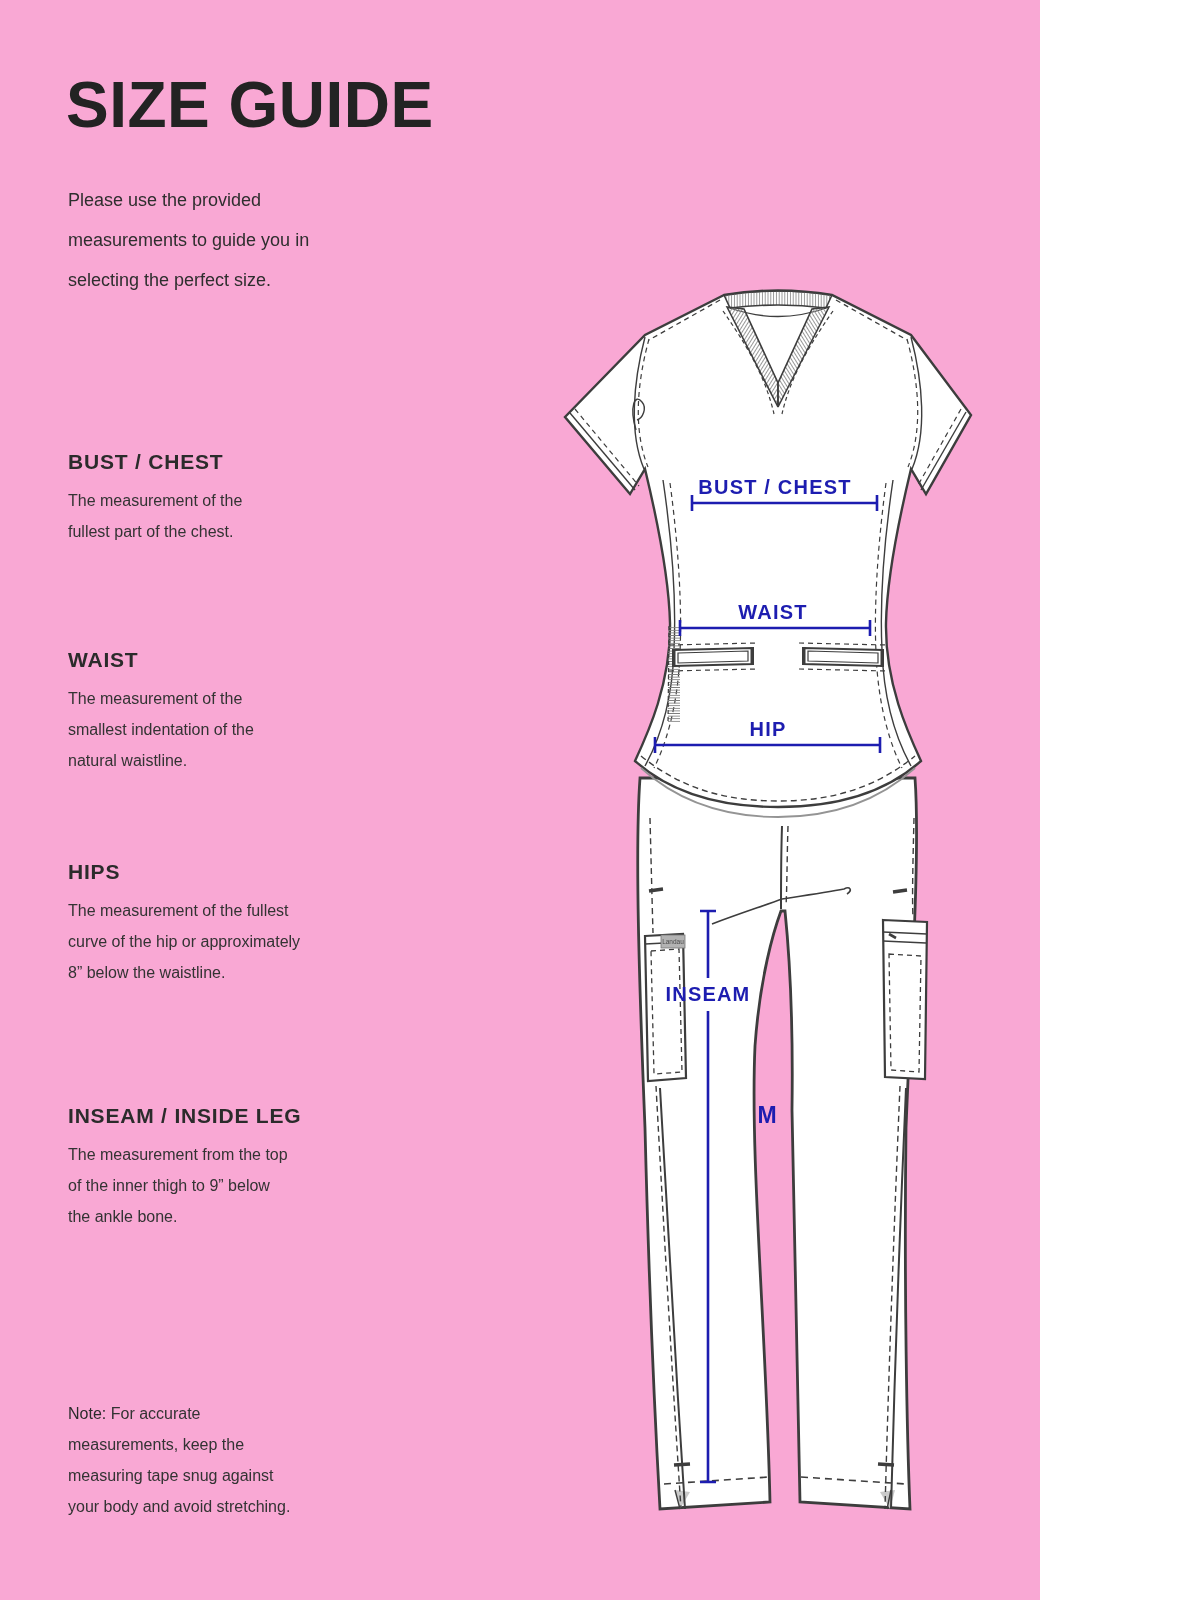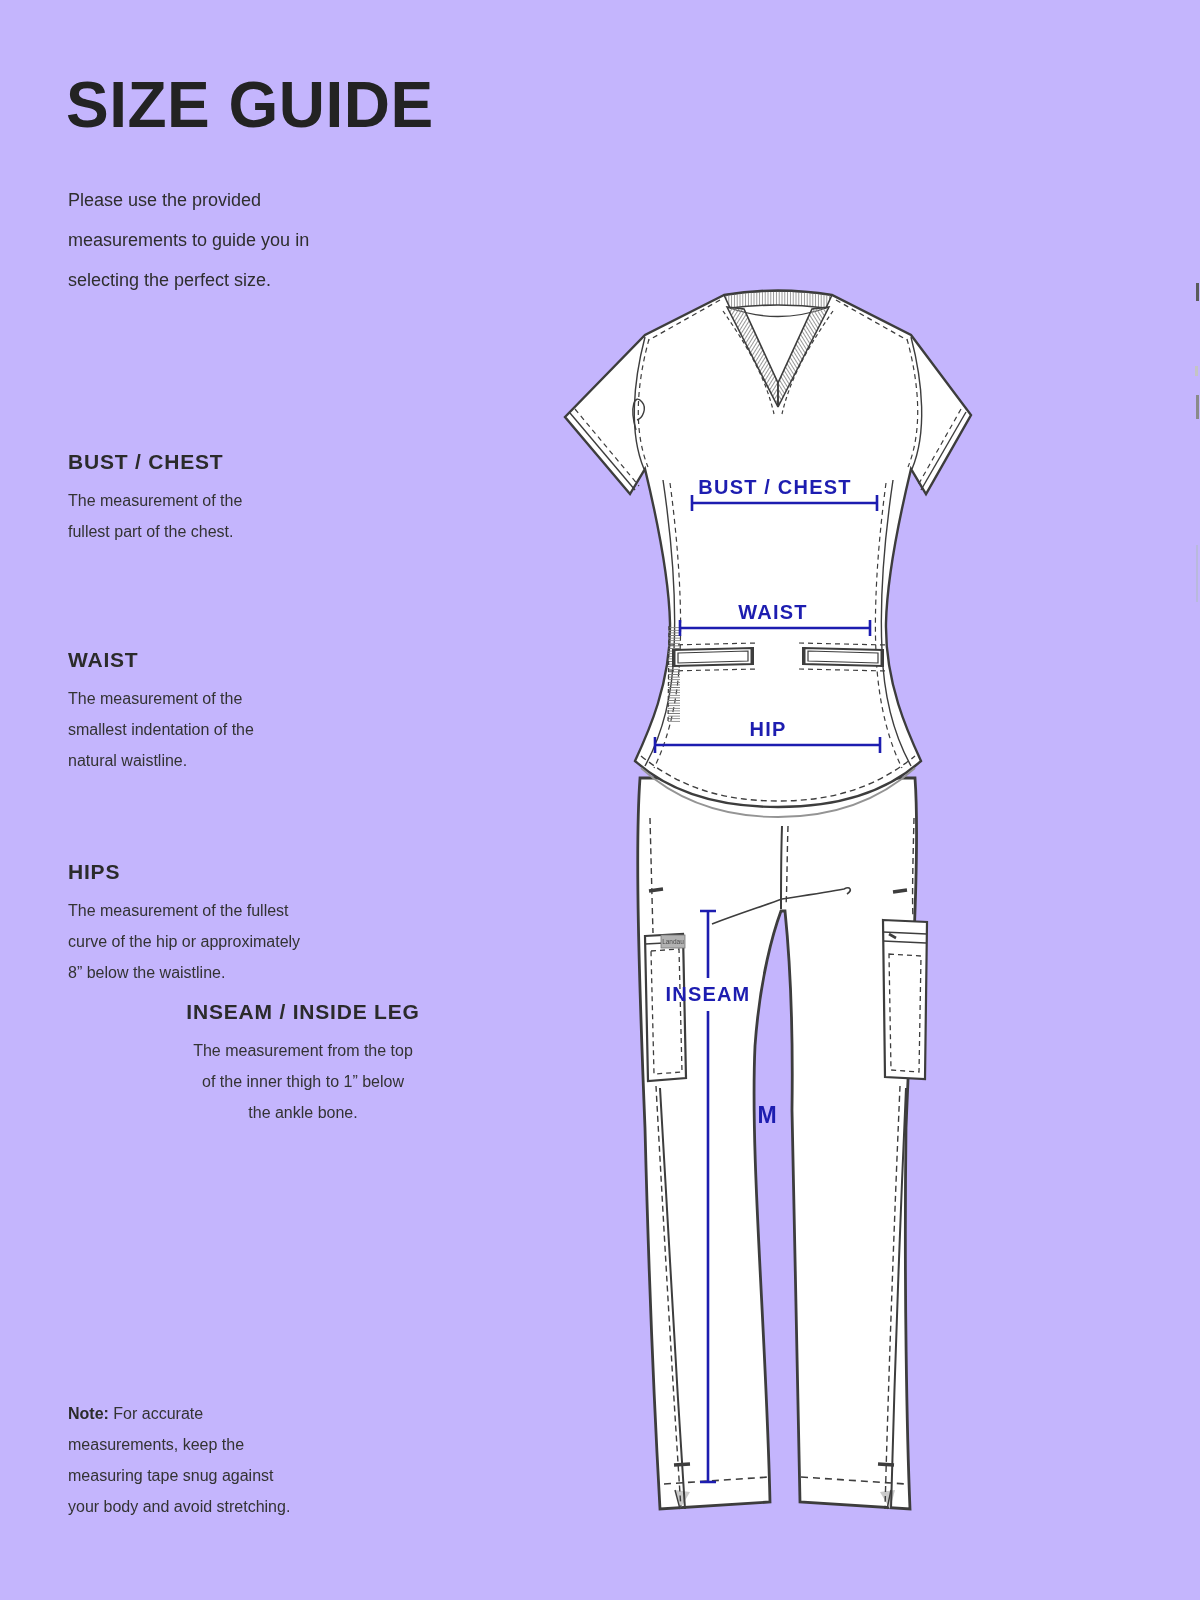--- a/index.html
+++ b/index.html
@@ -1,40 +1,40 @@
 <!DOCTYPE html>
 <html style="--blue: #1d1db0; --ink: #3d3d3d;"><head>
 <meta charset="utf-8">
 <style>
   :root { --blue:#1d1db0; --ink:#3d3d3d; }
   * { margin:0; padding:0; box-sizing:border-box; }
   html,body { background:#ffffff; }
   .page {
-    position:relative; width:1200px; height:1600px; background:#c4b5fd;
+    position:relative; width:1040px; height:1600px; background:#f9a8d4;
     font-family:"Liberation Sans", sans-serif; overflow:hidden;
   }
   .title {
     position:absolute; left:66px; top:68px;
     font-size:64px; font-weight:800; letter-spacing:0.5px; color:#232323;
   }
   .intro {
     position:absolute; left:68px; top:180px; width:470px;
     font-size:18px; line-height:40px; color:#2e2e2e; white-space:pre-line;
   }
   .section { position:absolute; left:68px; width:470px; }
   .section h3 {
     font-size:21px; font-weight:700; letter-spacing:0.8px; color:#2b2b2b;
     margin-bottom:11px;
   }
   .section p, .note {
     font-size:16px; line-height:31px; color:#333333; white-space:pre-line;
   }
-  .s1 { top:450px; } .s2 { top:648px; } .s3 { top:860px; } .s4 { top:1000px;text-align:center; }
+  .s1 { top:450px; } .s2 { top:648px; } .s3 { top:860px; } .s4 { top:1104px; }
   .note { position:absolute; left:68px; top:1398px; width:470px; }
-  .note .nb { font-weight:700; color:#2b2b2b; }
+  .note .nb { font-weight:400; color:#2b2b2b; }
   .diagram {
     position:absolute; left:523px; top:278px; width:470px; height:1255px;
   }
   .edge { position:absolute; }
   .e1 { left:1196px; top:283px; width:3px; height:18px; background:#5a5a5a; }
   .e2 { left:1195px; top:366px; width:3px; height:10px; background:#c4c4c4; }
   .e3 { left:1196px; top:395px; width:3px; height:24px; background:#8a8a8a; }
   .e4 { left:1196px; top:545px; width:2px; height:57px; background:#b9b9dd; }
   text.anno {
     fill:var(--blue); font-family:"Liberation Sans", sans-serif;
@@ -70,21 +70,21 @@
   <div class="section s3">
     <h3>HIPS</h3>
     <p>The measurement of the fullest
 curve of the hip or approximately
 8” below the waistline.</p>
   </div>
 
   <div class="section s4">
     <h3>INSEAM / INSIDE LEG</h3>
     <p>The measurement from the top
-of the inner thigh to 1” below
+of the inner thigh to 9” below
 the ankle bone.</p>
   </div>
 
   <div class="note"><span class="nb">Note:</span> <span>For accurate
 measurements, keep the
 measuring tape snug against
 your body and avoid stretching.</span></div>
 
   <svg class="diagram" viewBox="0 0 470 1255" xmlns="http://www.w3.org/2000/svg">
     <defs>

